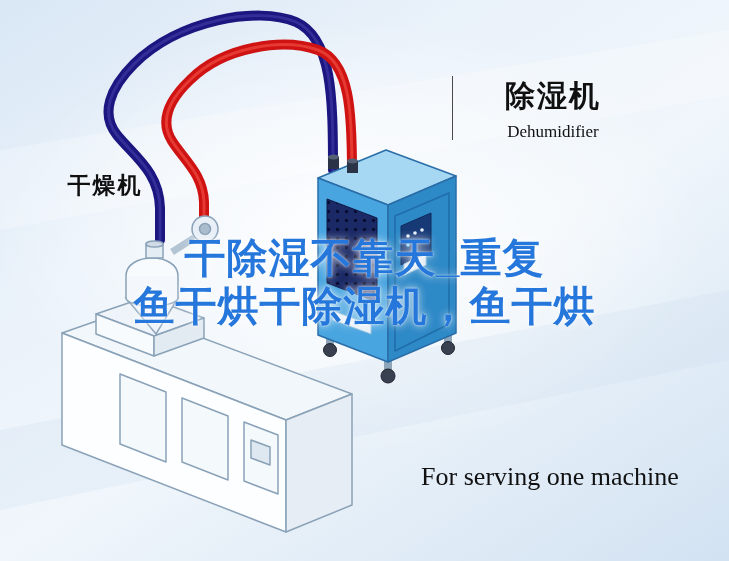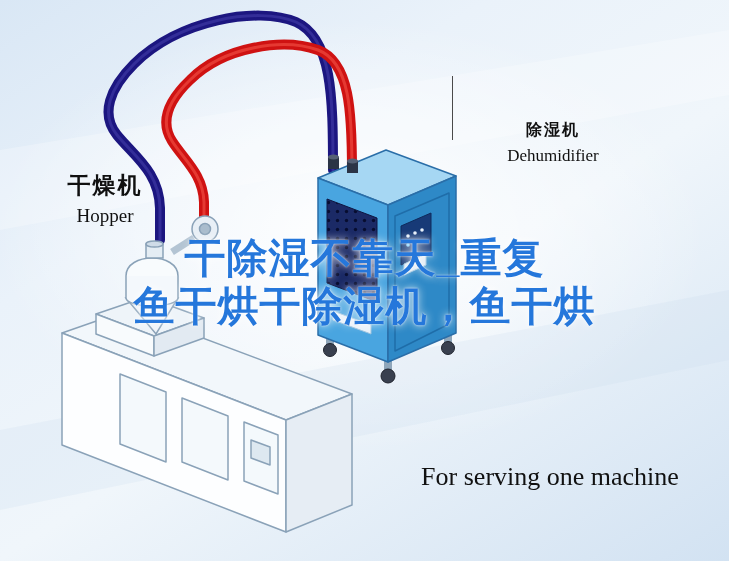--- a/index.html
+++ b/index.html
@@ -12,21 +12,21 @@
       radial-gradient(ellipse 70% 55% at 48% 42%, rgba(255,255,255,.95) 0%, rgba(255,255,255,0) 70%),
       linear-gradient(148deg, #d9e7f5 0%, #eaf2fa 30%, #f0f6fb 55%, #d2e2f2 100%);
   }
   svg.scene{ position:absolute; left:0; top:0; width:729px; height:561px; }
 
   .label{ position:absolute; text-align:center; color:#101010; }
   .label .zh{ font-weight:bold; display:block; }
   .label .en{ font-family:"Liberation Serif", serif; display:block; }
 
   .dehum-label{ left:458px; top:76px; width:190px; }
-  .dehum-label .zh{ font-size:16px; letter-spacing:2px;margin-top:44px; }
+  .dehum-label .zh{ font-size:30px; letter-spacing:2px; }
   .dehum-label .en{ font-size:17px; margin-top:5px; }
 
   .leader-line{ position:absolute; left:452px; top:76px; width:1px; height:64px; background:#4a4a4a; }
 
   .hopper-label{ left:44px; top:170px; width:122px; }
   .hopper-label .zh{ font-size:23px; letter-spacing:2px; }
   .hopper-label .en{ font-size:19px; margin-top:4px; }
 
   .main-title{
     position:absolute; left:0; right:0; top:234px; text-align:center;
@@ -127,21 +127,20 @@
 
   <div class="leader-line"></div>
 
   <div class="label dehum-label">
     <span class="zh">除湿机</span>
     <span class="en">Dehumidifier</span>
   </div>
 
   <div class="label hopper-label">
     <span class="zh">干燥机</span>
-    <span class="en">Hopper</span>
   </div>
 
   <div class="main-title">
     <div>干除湿不靠天_重复</div>
     <div>鱼干烘干除湿机，鱼干烘</div>
   </div>
 
   <div class="label system-label">
     <span class="en">For serving one machine</span>
   </div>

